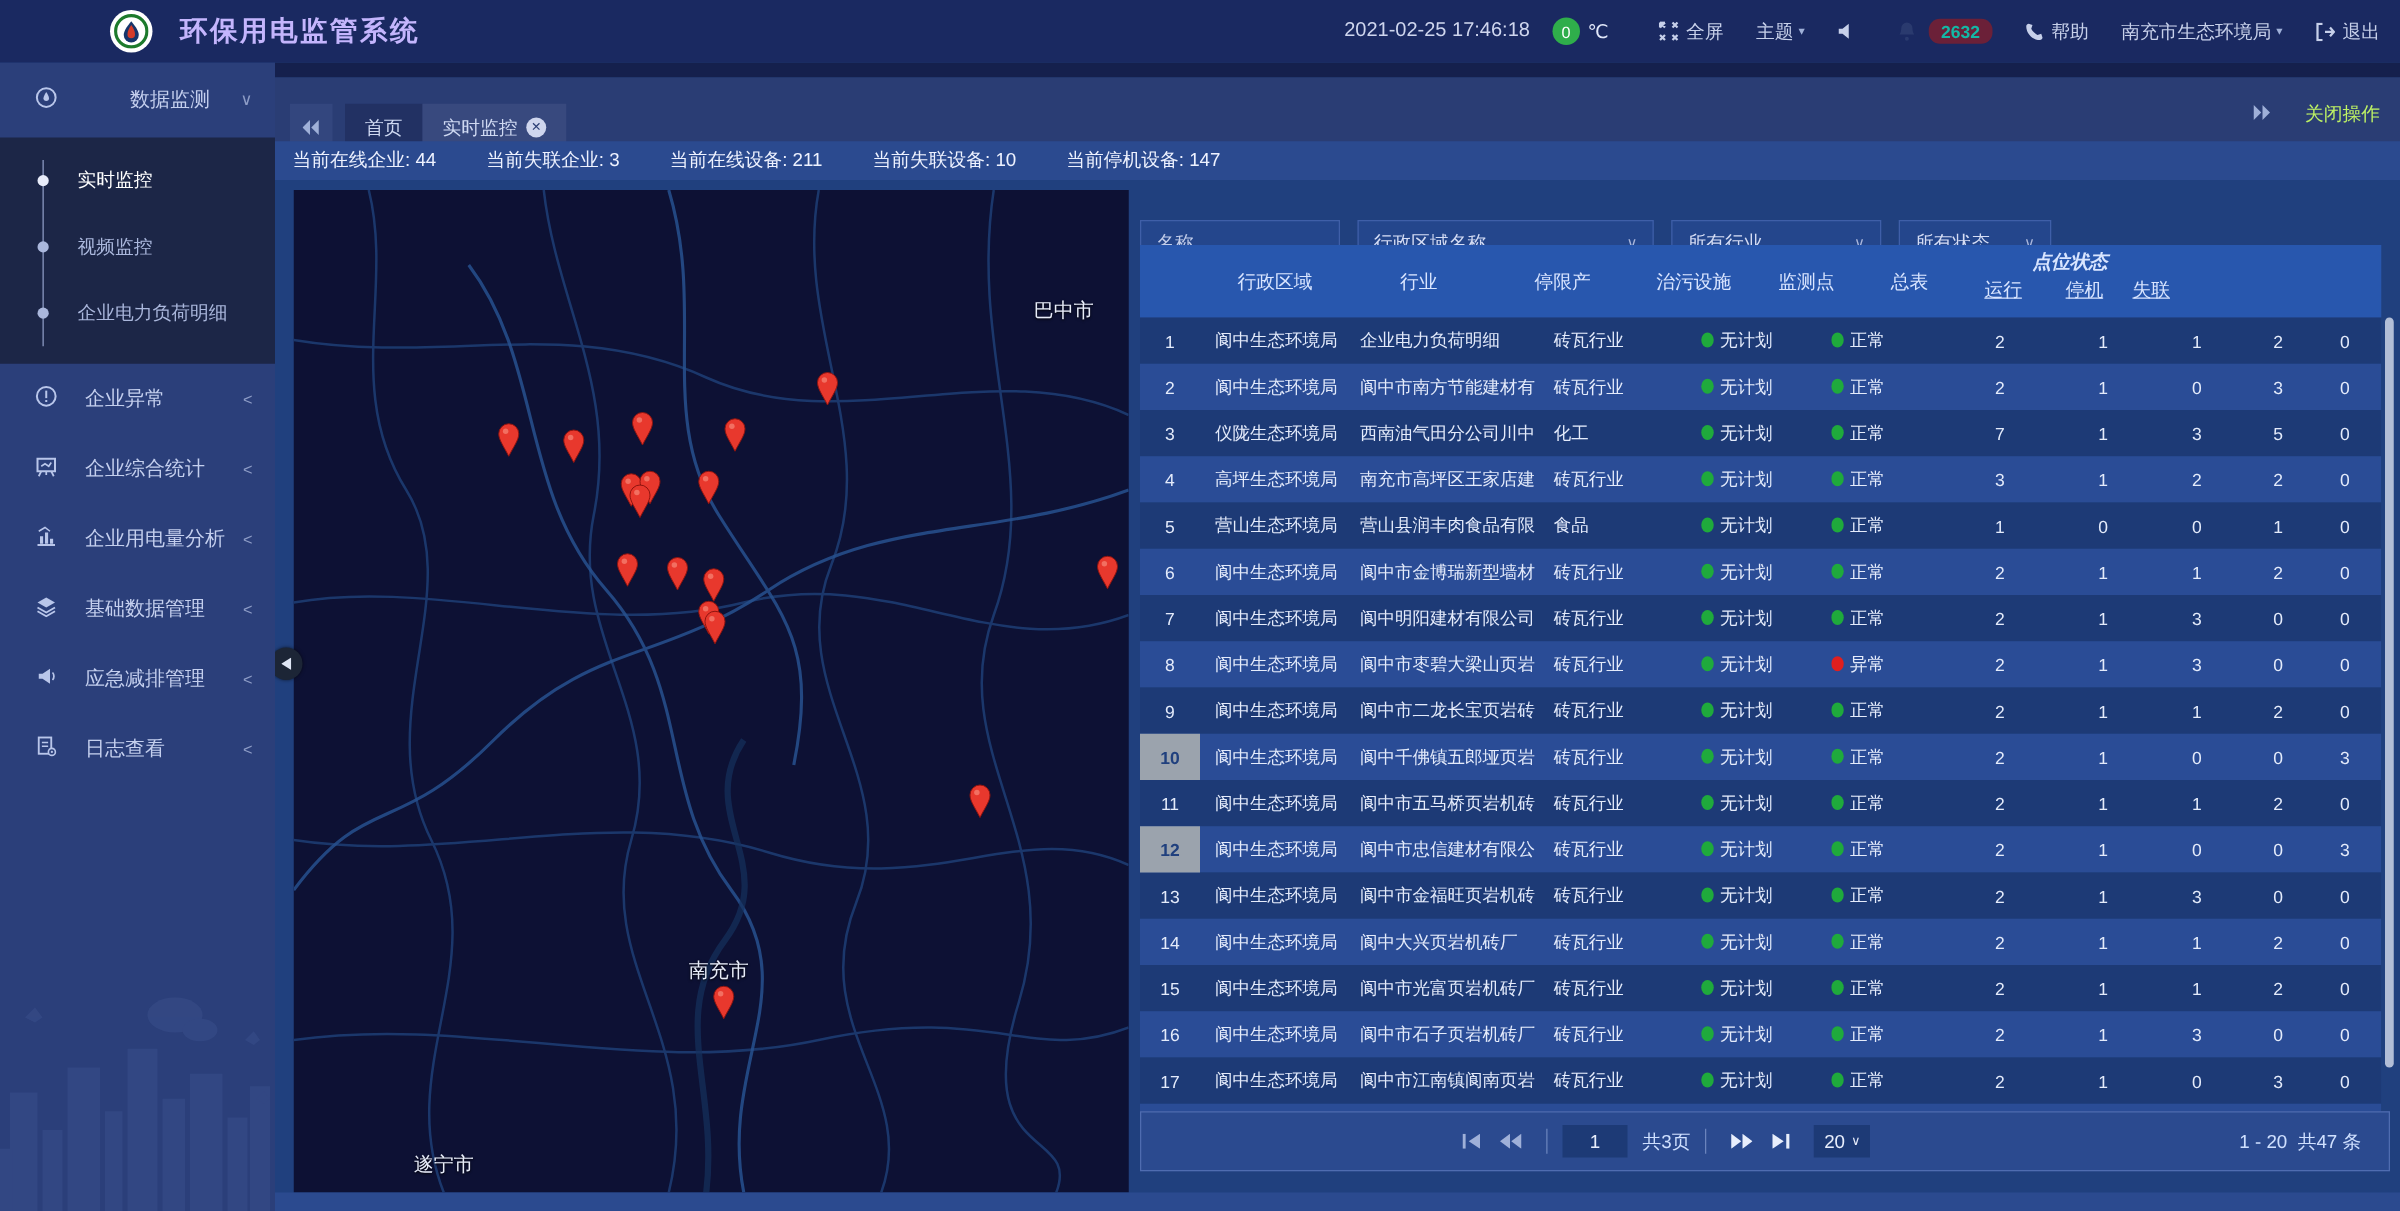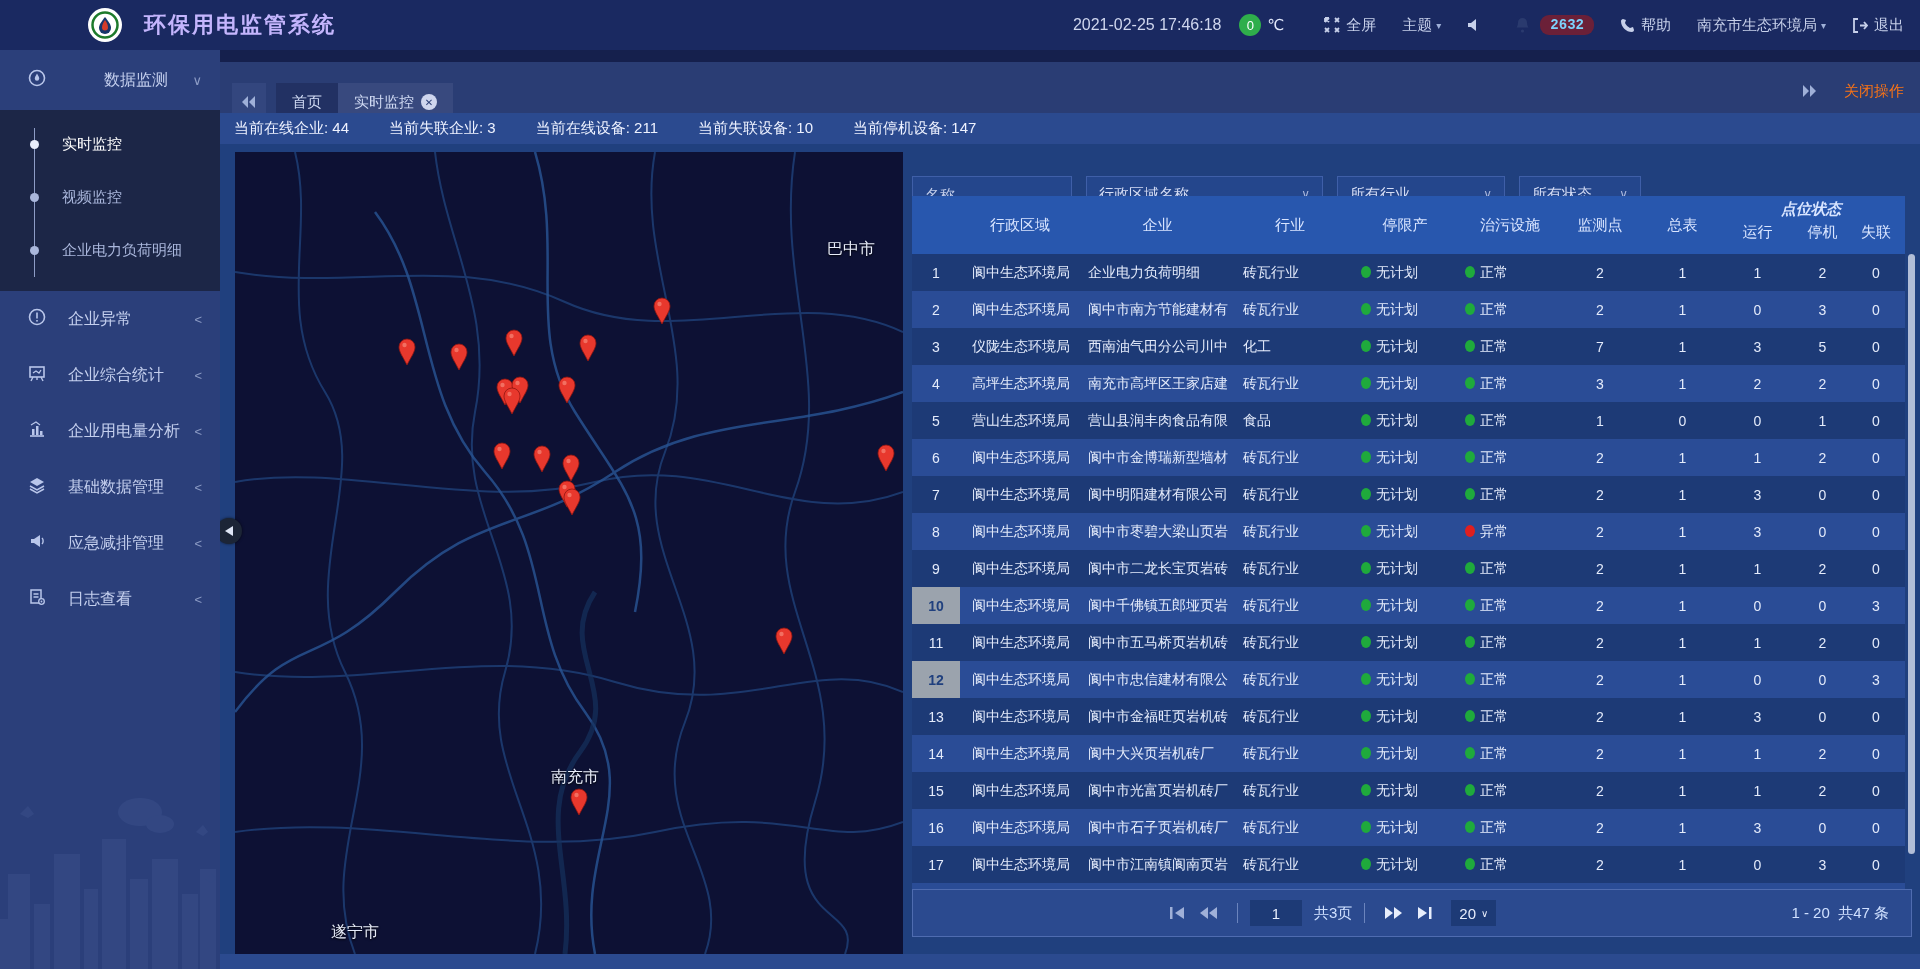--- a/index.html
+++ b/index.html
@@ -12,22 +12,22 @@
   .logo-wrap { width:34px; height:34px; margin-left:88px; border-radius:50%;
     background:#fff; display:flex; align-items:center; justify-content:center; }
   .app-title { color:#c4b5fd; font-size:22px; font-weight:bold; margin-left:22px; letter-spacing:2px; }
   .header-right { margin-left:auto; display:flex; align-items:center; color:#c7d0ea; font-size:15px; }
   .hdr-item { display:flex; align-items:center; margin-right:26px; cursor:pointer; white-space:nowrap; }
   .datetime { font-size:16px; color:#cfd6ee; margin-right:18px; }
   .temp-badge { width:22px; height:22px; border-radius:50%; background:#2fae4b; color:#fff;
     font-size:13px; display:flex; align-items:center; justify-content:center; margin-right:6px; }
   .temp-unit { margin-right:40px; color:#e2e8fa; font-size:15px; }
   .caret { font-size:10px; margin-left:4px; color:#9fb0d8; }
-  .notif-badge { background:#6b2038; color:#7dd3fc; font-weight:bold; font-size:14px;
-    padding:2px 10px; border-radius:9px; margin-left:4px;font-family:Liberation Mono, monospace; }
+  .notif-badge { background:#6b2038; color:#14b8a6; font-weight:bold; font-size:14px;
+    padding:2px 10px; border-radius:9px; margin-left:4px; }
   .icon-svg { display:inline-block; vertical-align:middle; }
   .hdr-item .icon-svg { margin-right:6px; }
 
   
   .sidebar { position:absolute; left:0; top:50px; width:220px; height:919px;
     background:#2b3f7a; z-index:20; overflow:hidden; }
   .side-group { height:56px; display:flex; align-items:center; color:#c4cfee; font-size:16px;
     cursor:pointer; position:relative; padding-left:28px; }
   .side-group .g-label { margin-left:22px; }
   .side-group .g-chevron { position:absolute; right:18px; color:#8d9cc6; font-size:13px; }
@@ -50,21 +50,21 @@
   .tab-nav-btn { width:34px; height:38px; display:flex; align-items:center; justify-content:center;
     color:#9fb0d8; background:#33467e; margin-left:12px; margin-bottom:0; cursor:pointer; }
   .tab { height:38px; padding:0 16px; display:flex; align-items:center; font-size:15px;
     color:#cfd9f2; cursor:pointer; }
   .tab.home { background:#223163; margin-left:10px; }
   .tab.active { background:#38497e; }
   .tab-close { width:16px; height:16px; border-radius:50%; background:#cfd6ee; color:#2a3d74;
     font-size:10px; display:flex; align-items:center; justify-content:center; margin-left:7px; }
   .tabbar-right { margin-left:auto; display:flex; align-items:center; height:100%; }
   .tabbar-right .fwd { color:#9fb0d8; margin-right:28px; cursor:pointer; }
-  .close-ops { color:#f97316; font-size:15px; margin-right:16px; cursor:pointer; }
+  .close-ops { color:#bef264; font-size:15px; margin-right:16px; cursor:pointer; }
 
   .stats-bar { position:absolute; left:0; top:63px; width:1700px; height:31px; background:#2b4a8f;
     display:flex; align-items:center; padding-left:14px; }
   .stat-item { color:#eef2ff; font-size:15px; margin-right:40px; white-space:nowrap; }
 
   .content { position:absolute; left:0; top:94px; width:1700px; height:825px; background:#20407e; }
 
   
   .map-panel { position:absolute; left:15px; top:8px; width:668px; height:802px;
     background:#0d1134; overflow:hidden; }
@@ -89,21 +89,21 @@
     width:100%; font-family:inherit; }
   .filter-input::placeholder { color:#c2cdea; opacity:1; }
 
   .grid { position:absolute; left:0; top:52px; width:993px; }
   .g-header { background:#2857ae; color:#d9e5ff; height:58px; display:flex; font-size:15px; }
   .hcell { display:flex; align-items:center; justify-content:center; height:58px; }
   .hgroup { width:182px; display:flex; flex-direction:column; }
   .hgroup .g-top { height:27px; display:flex; align-items:center; justify-content:center;
     font-style:italic; font-weight:bold; }
   .hgroup .g-bottom { height:31px; display:flex; }
-  .hgroup .g-bottom .hsub { display:flex; align-items:flex-start; justify-content:center; }
+  .hgroup .g-bottom .hsub { display:flex; align-items:flex-start; justify-content:center;text-decoration:underline; }
 
   .g-body { height:635px; overflow:hidden; }
   .t-row { height:37px; display:flex; align-items:center; color:#e4ebfb; font-size:14px; cursor:pointer; }
   .t-row.odd { background:#1d3a76; }
   .t-row.even { background:#2a4c96; }
   .cell { white-space:nowrap; overflow:hidden; }
   .c-no { width:48px; text-align:center; align-self:stretch; display:flex; align-items:center; justify-content:center; }
   .c-no.gray { background:#9ba3ad; color:#20407e; font-weight:bold; }
   .c-region { width:120px; padding-left:12px; }
   .c-company { width:155px; padding-left:8px; }
@@ -469,21 +469,20 @@
         <div class="filter-box f-status" style="margin-right:0;">
           <span>所有状态</span>
           <span class="chev">∨</span>
         </div>
       </div>
 
       <div class="grid">
         <div class="g-header">
           <div class="hcell c-no"></div>
           <div class="hcell" style="width:120px">行政区域</div>
-          <div class="hcell" style="width:155px">企业</div>
           <div class="hcell" style="width:110px">行业</div>
           <div class="hcell" style="width:120px">停限产</div>
           <div class="hcell" style="width:90px">治污设施</div>
           <div class="hcell" style="width:90px">监测点</div>
           <div class="hcell" style="width:75px">总表</div>
           <div class="hgroup">
             <div class="g-top">点位状态</div>
             <div class="g-bottom">
               <div class="hsub" style="width:75px">运行</div>
               <div class="hsub" style="width:55px">停机</div>

